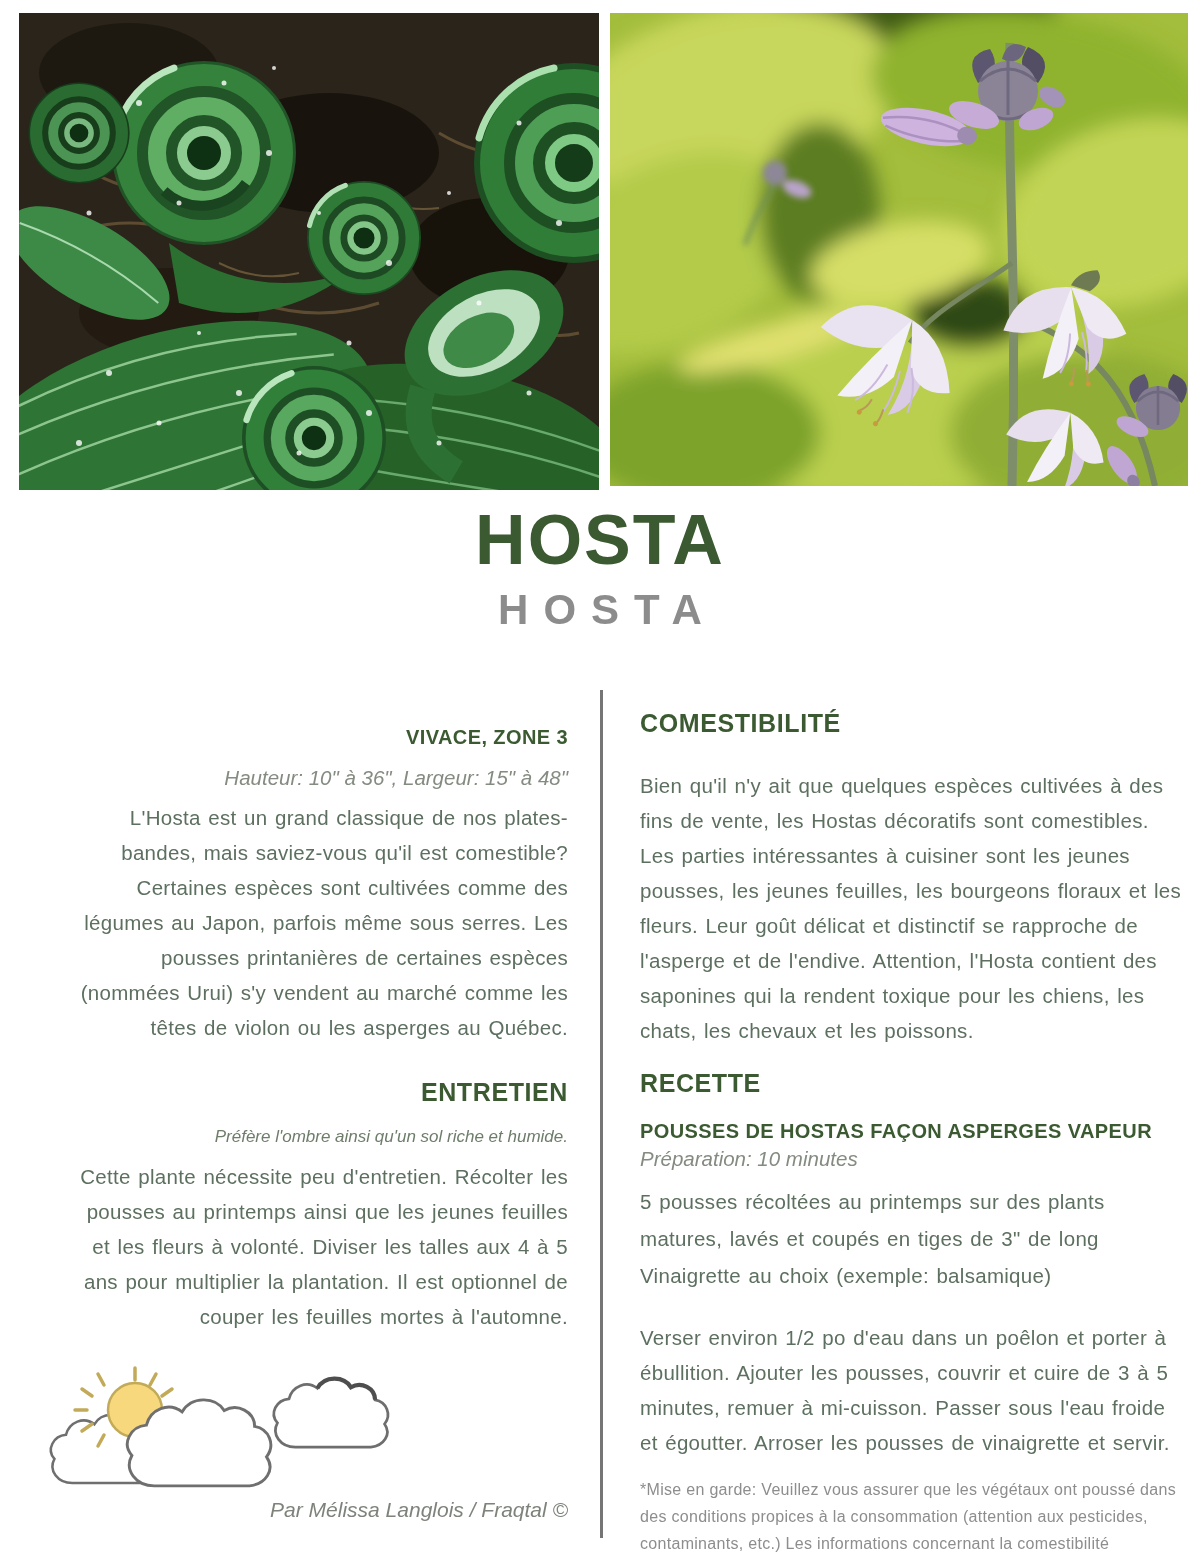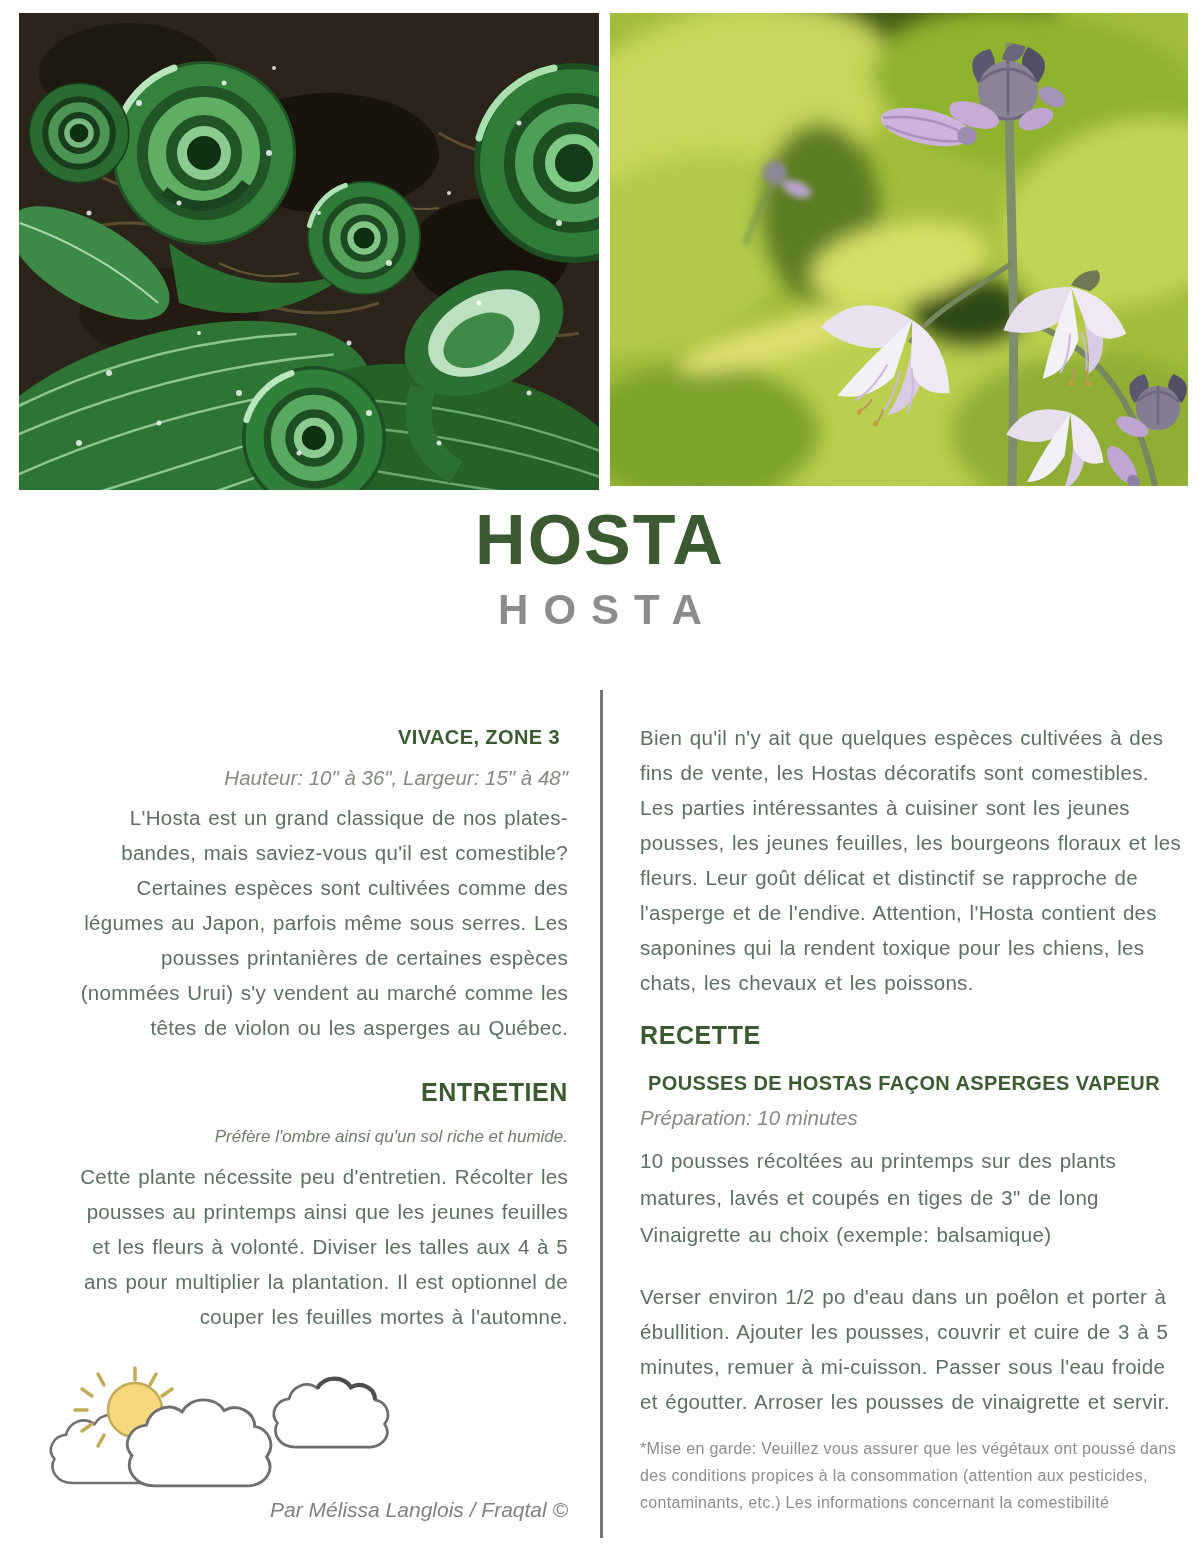--- a/index.html
+++ b/index.html
@@ -23,21 +23,21 @@
 
   .divider { position:absolute; left:600px; top:690px; width:3px; height:848px; background:#757575; }
 
   .col-left  { position:absolute; left:40px;  top:690px; width:528px; text-align:right; }
   .col-right { position:absolute; left:640px; top:690px; width:545px; text-align:left; }
 
   .h-section {
     font-size:25px; font-weight:800; color:#3c5a31; letter-spacing:0.6px; line-height:30px; margin:0;
   }
   .h-sub {
-    font-size:20px; font-weight:800; color:#3c5a31; letter-spacing:0.4px; line-height:26px; margin:8px;
+    font-size:20px; font-weight:800; color:#3c5a31; letter-spacing:0.4px; line-height:26px; margin:0;
   }
   .italic-gray  { font-style:italic; font-size:20.5px; color:#848b80; line-height:28px; }
   .italic-green { font-style:italic; font-size:17px; color:#6e7d6a; line-height:28px; }
   .body-text {
     font-size:20.5px; line-height:35px; color:#5d7060; letter-spacing:0.3px; word-spacing:1.5px; margin:0;
   }
   .ingredient { font-size:20.5px; line-height:37px; color:#5d7060; letter-spacing:0.3px; word-spacing:1.5px; }
   .disclaimer-line { font-size:16px; line-height:27px; color:#8d8d8d; letter-spacing:0.3px; white-space:nowrap; }
   .attribution { font-style:italic; font-size:21px; color:#7d837a; line-height:28px; }
 
@@ -316,28 +316,29 @@
       <g>
         <use href="#cloudShape" transform="translate(228,22) scale(1.05)" fill="#ffffff" stroke="#6e6e6e" stroke-width="2.6"></use>
         <path d="M47 6 C54 -6 72 -6 79 5 C89 -1 102 6 102 17" transform="translate(228,22) scale(1.05)" fill="none" stroke="#4e4e4e" stroke-width="4"></path>
       </g>
     </svg>
 
     <div class="attribution mt-m">Par Mélissa Langlois / Fraqtal ©</div>
   </div>
 
   <div class="col-right">
+    <h2 class="h-section mt-a">COMESTIBILITÉ</h2>
     <p class="body-text mt-g">Bien qu'il n'y ait que quelques espèces cultivées à des fins de vente, les Hostas décoratifs sont comestibles. Les parties intéressantes à cuisiner sont les jeunes pousses, les jeunes feuilles, les bourgeons floraux et les fleurs. Leur goût délicat et distinctif se rapproche de l'asperge et de l'endive. Attention, l'Hosta contient des saponines qui la rendent toxique pour les chiens, les chats, les chevaux et les poissons.</p>
 
     <h2 class="h-section mt-h">RECETTE</h2>
     <h4 class="h-sub mt-h">POUSSES DE HOSTAS FAÇON ASPERGES VAPEUR</h4>
     <div class="italic-gray mt-i">Préparation: 10 minutes</div>
 
     <div class="mt-j">
-      <div class="ingredient">10 pousses récoltées au printemps sur des plants matures, lavés et coupés en tiges de 3" de long</div>
+      <div class="ingredient">5 pousses récoltées au printemps sur des plants matures, lavés et coupés en tiges de 3" de long</div>
       <div class="ingredient">Vinaigrette au choix (exemple: balsamique)</div>
     </div>
 
     <p class="body-text mt-k" style="margin-top:26px;">Verser environ 1/2 po d'eau dans un poêlon et porter à ébullition. Ajouter les pousses, couvrir et cuire de 3 à 5 minutes, remuer à mi-cuisson. Passer sous l'eau froide et égoutter. Arroser les pousses de vinaigrette et servir.</p>
 
     <div class="mt-l" style="margin-top:16px;">
       <div class="disclaimer-line">*Mise en garde: Veuillez vous assurer que les végétaux ont poussé dans</div>
       <div class="disclaimer-line">des conditions propices à la consommation (attention aux pesticides,</div>
       <div class="disclaimer-line">contaminants, etc.) Les informations concernant la comestibilité</div>
 

